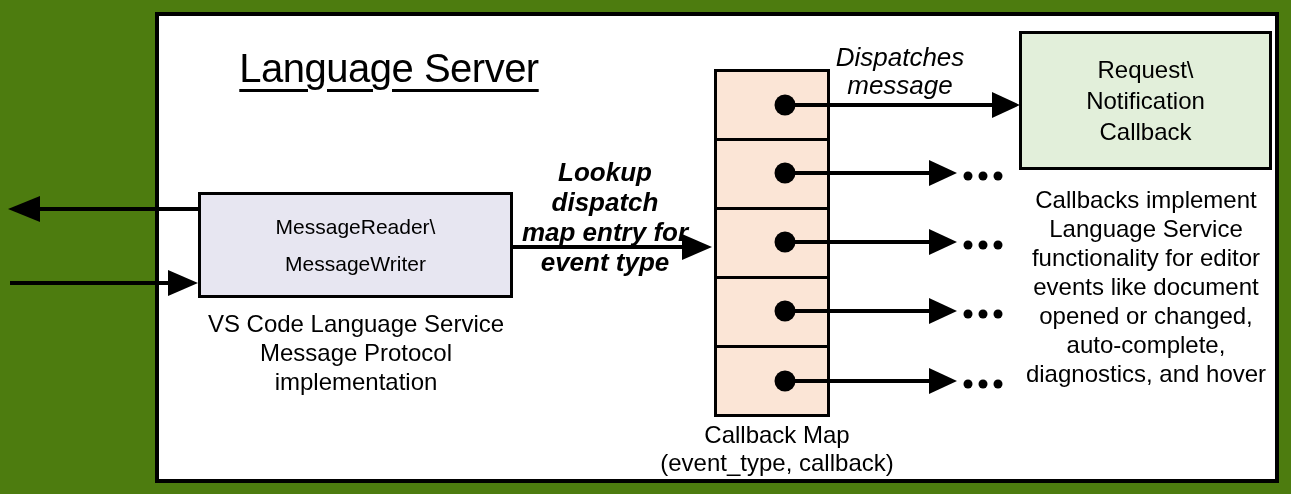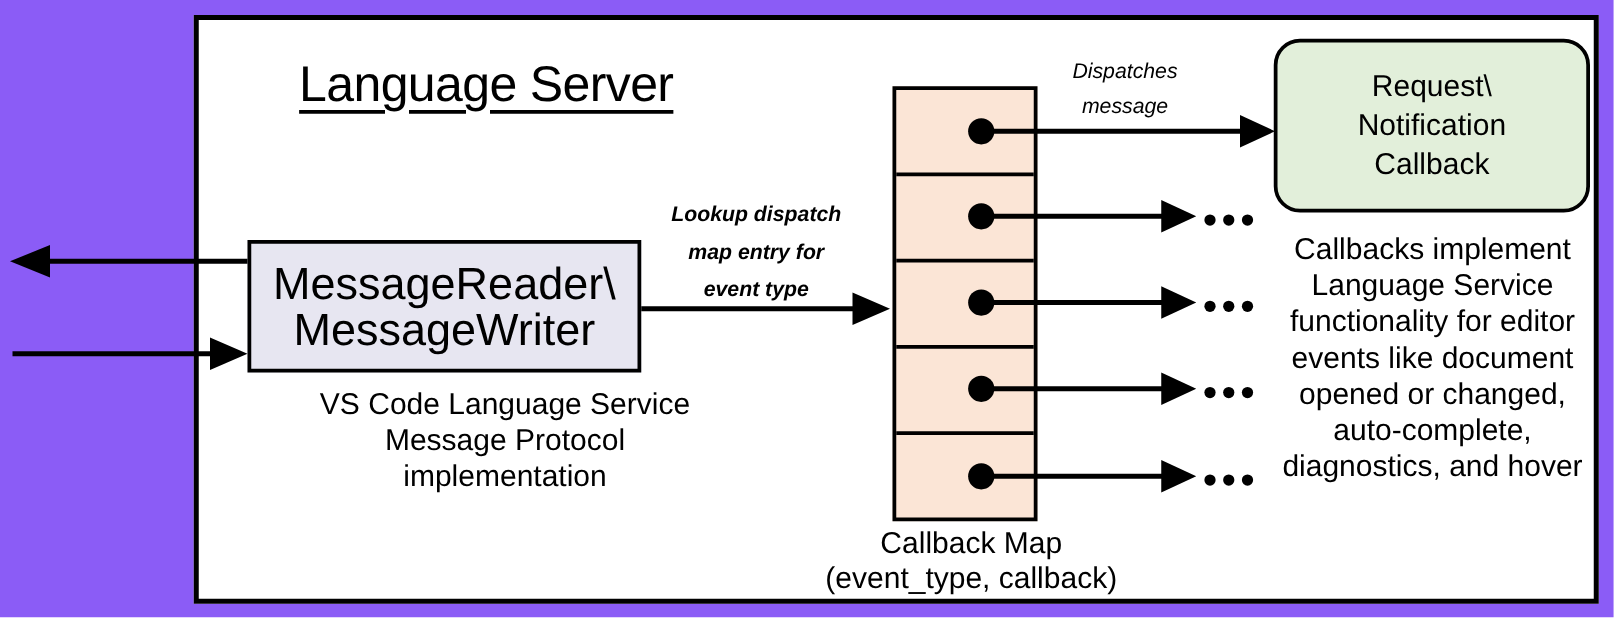--- a/index.html
+++ b/index.html
@@ -1,52 +1,52 @@
 <!DOCTYPE html>
 <html><head>
 <meta charset="utf-8">
 <style>
   html,body{margin:0;padding:0;background:#ffffff;}
   .canvas{
-    position:relative;width:1291px;height:494px;background:#8b5cf6;
+    position:relative;width:1291px;height:494px;background:#4d7c0f;
     font-family:"Liberation Sans",sans-serif;color:#000;overflow:hidden;
   }
   .abs{position:absolute;}
   .outer-box{
     left:155px;top:12px;width:1124px;height:471px;
     border:4px solid #000;box-sizing:border-box;background:#fff;
   }
   .title{
     left:228px;top:46px;width:322px;text-align:center;
     font-size:40px;letter-spacing:-0.5px;
     text-decoration:underline;text-decoration-thickness:3px;text-underline-offset:7px;
     white-space:pre-line;
   }
   .node{
     box-sizing:border-box;border:3px solid #000;
     display:flex;align-items:center;justify-content:center;
     text-align:center;white-space:pre-line;
   }
   .reader-box{
     left:198px;top:192px;width:315px;height:106px;
-    font-size:36px;line-height:37px;
+    font-size:21px;line-height:37px;
   }
   .callback-box{
     left:1019px;top:31px;width:253px;height:139px;
     font-size:24px;line-height:31px;
   }
   .caption{
     text-align:center;white-space:pre-line;font-size:24px;line-height:29px;
   }
-  .reader-caption{left:195px;top:309px;width:322px;margin-left:48px;}
+  .reader-caption{left:195px;top:309px;width:322px;}
   .callback-caption{left:1011px;top:185px;width:270px;}
   .map-caption{left:647px;top:421px;width:260px;line-height:28px;}
   .flowlabel{
     font-style:italic;text-align:center;white-space:pre-line;
-    font-size:17px;
+    font-size:26px;
   }
   .io-label{left:13px;top:224px;width:160px;line-height:26px;}
   .lookup-label{left:505px;top:157px;width:200px;line-height:30px;font-weight:bold;}
   .dispatch-label{left:810px;top:43px;width:180px;line-height:28px;}
   .dispatch-map{
     left:714px;top:69px;width:116px;height:348px;
     box-sizing:border-box;border:3px solid #000;
     display:flex;flex-direction:column;
   }
   .map-cell{flex:1 1 0;}
@@ -83,21 +83,21 @@
   <div class="abs dispatch-map" style="background:#fbe5d6;">
     <div class="map-cell"></div>
     <div class="map-cell"></div>
     <div class="map-cell"></div>
     <div class="map-cell"></div>
     <div class="map-cell"></div>
   </div>
   <div class="abs caption map-caption">Callback Map
 (event_type, callback)</div>
 
-  <div class="abs node callback-box" style="background:#e2efda;border-radius:21px;">
+  <div class="abs node callback-box" style="background:#e2efda;">
     <span>Request\
 Notification
 Callback</span>
   </div>
   <div class="abs caption callback-caption">Callbacks implement
 Language Service
 functionality for editor
 events like document
 opened or changed,
 auto-complete,

